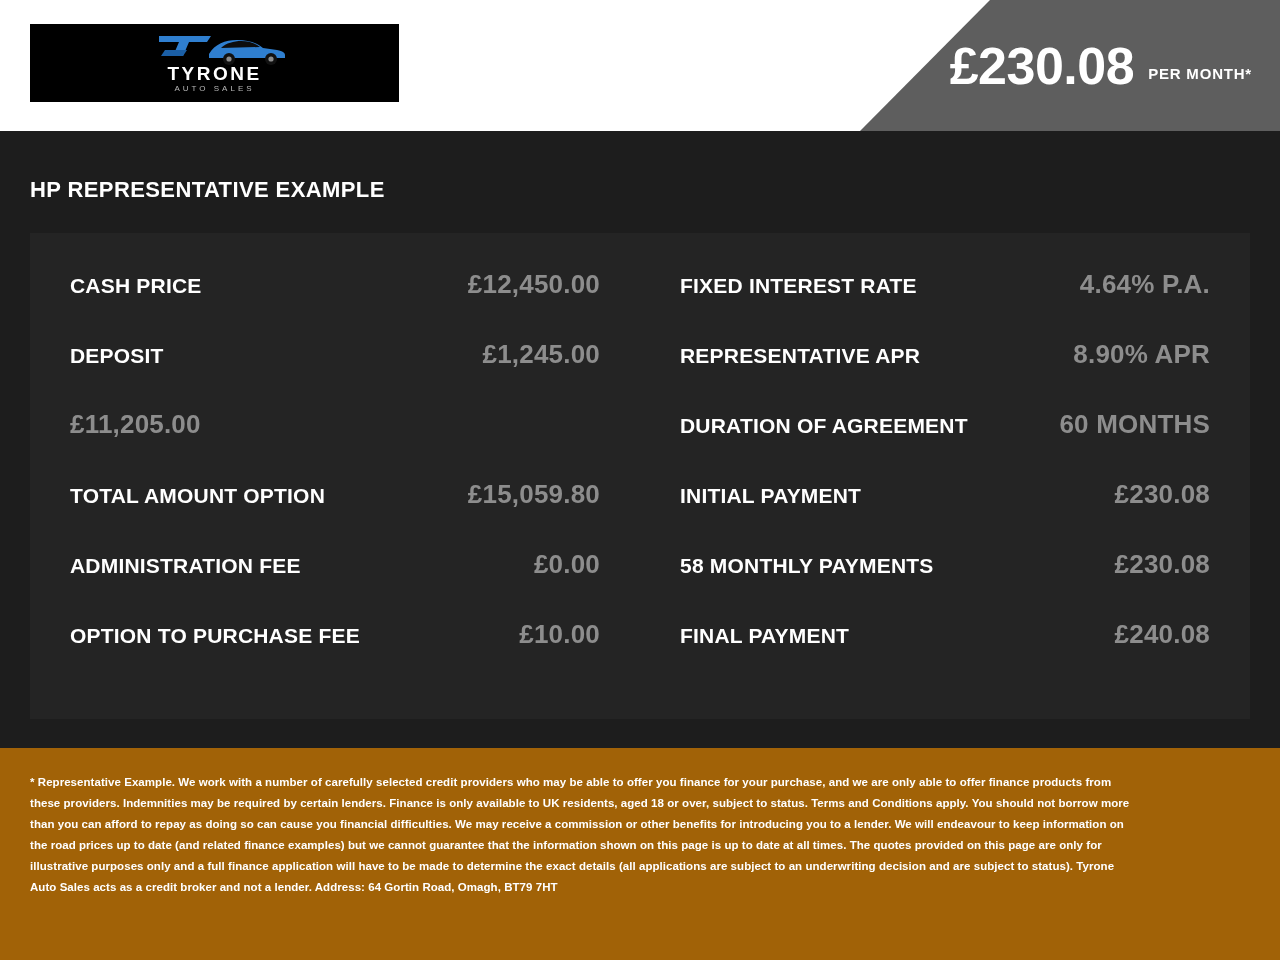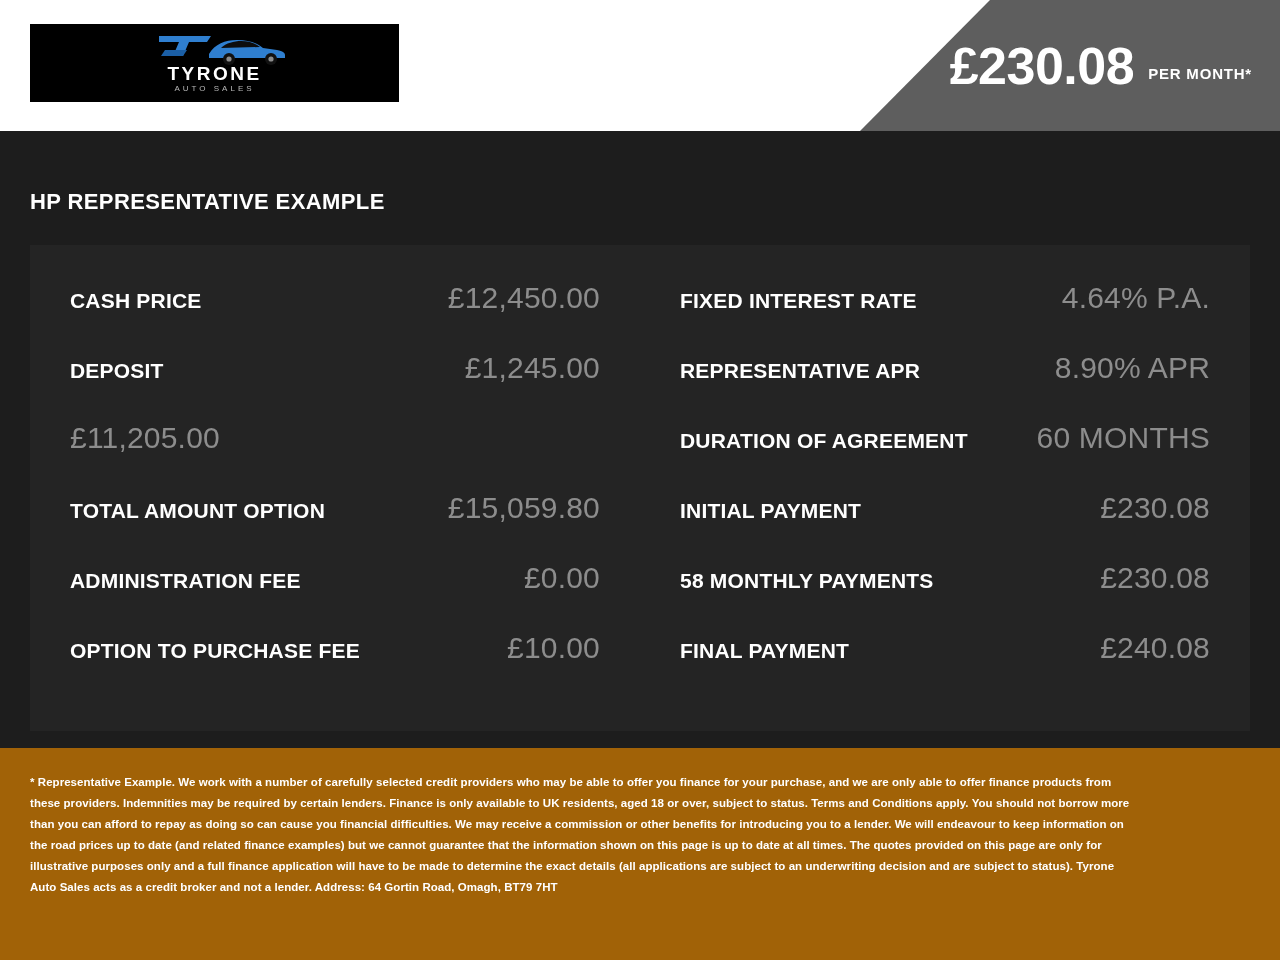--- a/index.html
+++ b/index.html
@@ -108,21 +108,21 @@
     letter-spacing: 0.8px;
     margin-left: 14px;
     position: relative;
     top: 8px;
     font-family: "Liberation Sans", sans-serif;
   }
 
   
   .main {
     position: relative;
-    padding: 16px 30px;
+    padding: 4px 30px;
   }
 
   .section-title {
     color: #ffffff;
     font-size: 22px;
     font-weight: bold;
     letter-spacing: 0.4px;
     padding-top: 42px;
     padding-bottom: 0;
   }
@@ -148,22 +148,22 @@
   .row-label {
     color: #ffffff;
     font-size: 21px;
     font-weight: bold;
     letter-spacing: 0.2px;
     white-space: nowrap;
   }
 
   .row-value {
     color: #8d8d8d;
-    font-size: 30px;
-    font-weight: normal;
+    font-size: 26px;
+    font-weight: bold;
     letter-spacing: 0.2px;
     white-space: nowrap;
   }
 
   
   .footer {
     position: absolute;
     left: 0;
     bottom: 0;
     width: 1280px;

